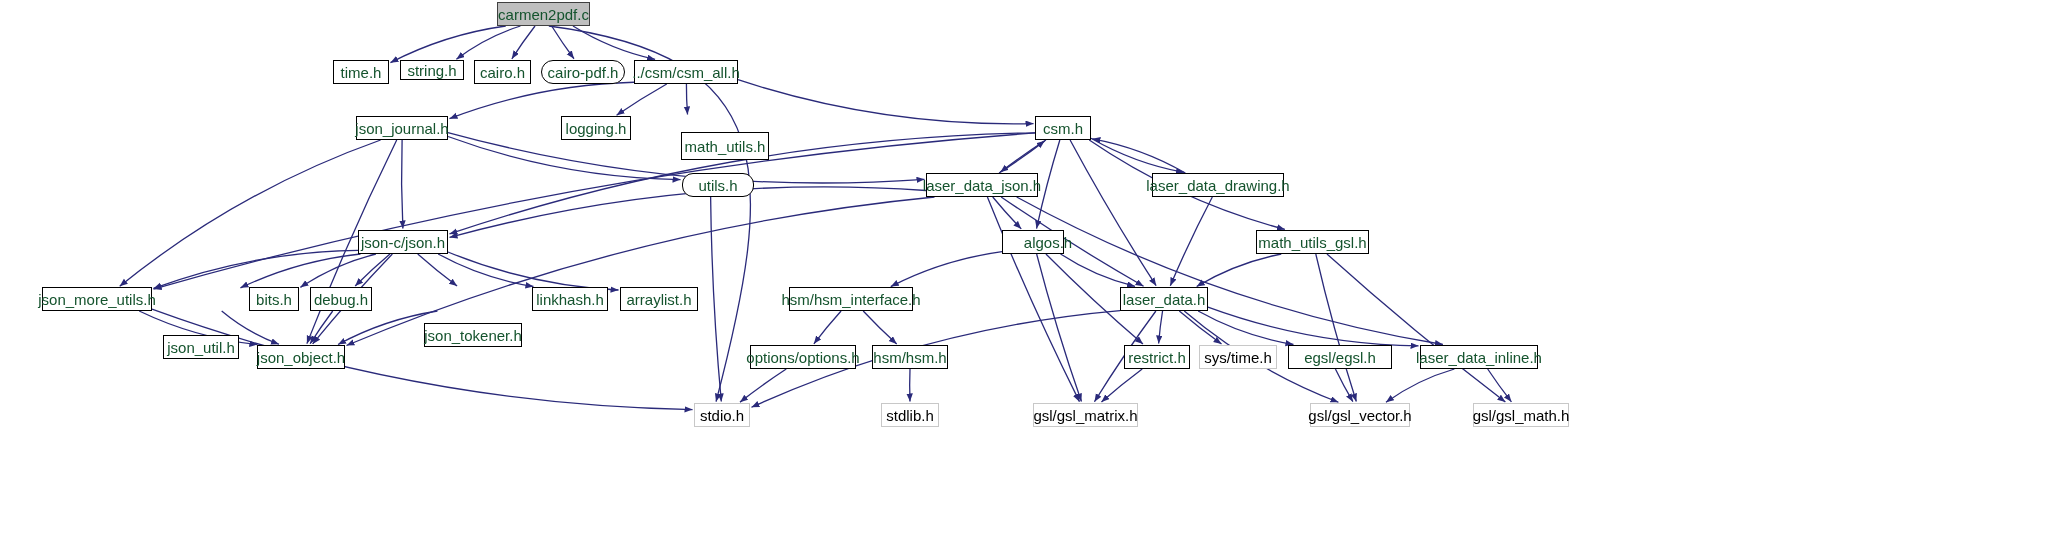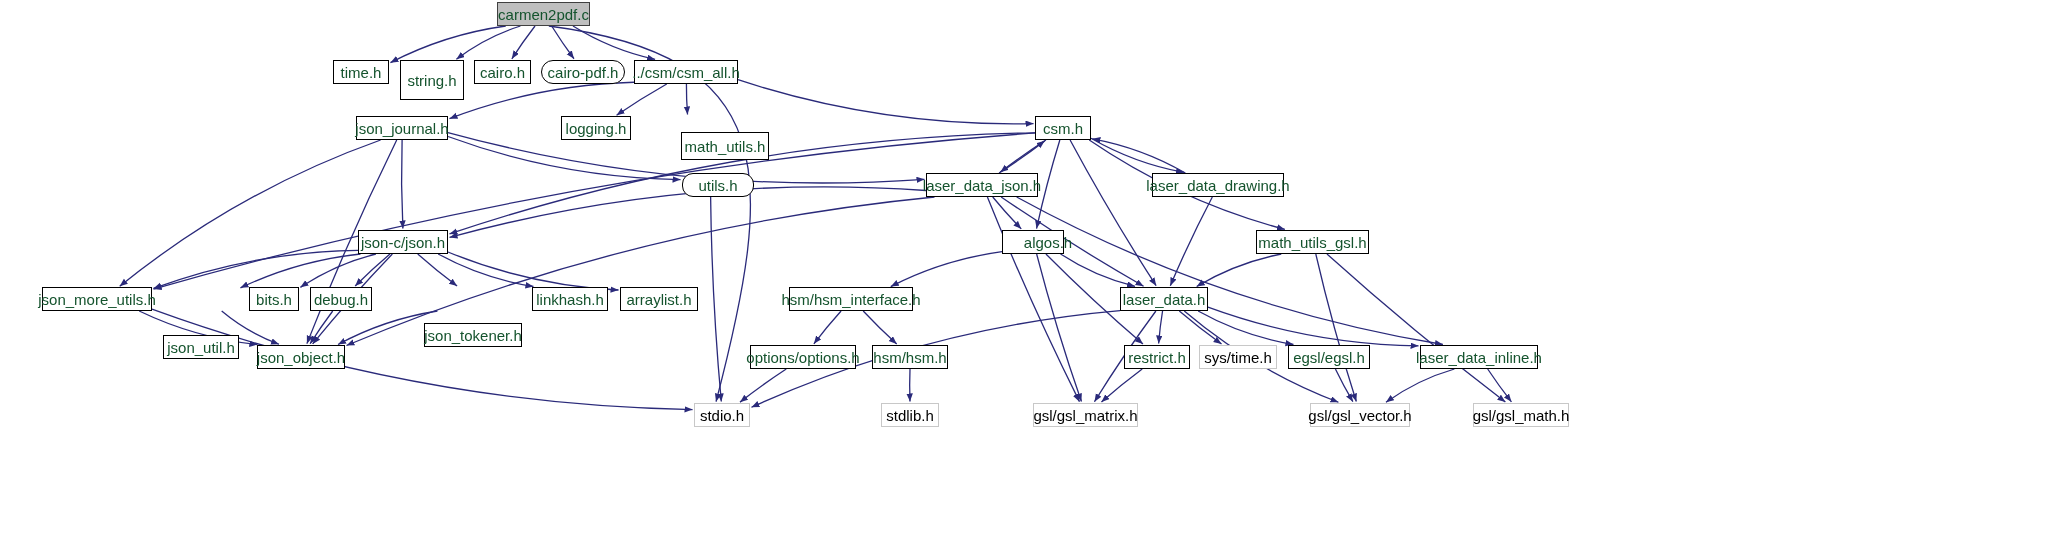--- a/index.html
+++ b/index.html
@@ -92,21 +92,21 @@
         <path d="M1487.6896551724137,369 Q1498.880117640886,385.8849572019461 1511.4305801093585,401.78508681768545" marker-end="url(#ah)"></path>
       </g>
   </svg>
   <div id="nodes">
       <div class="node root" style="left: 497px; top: 2px; width: 93px; height: 24px;">
         <span>carmen2pdf.c</span>
       </div>
       <div class="node" style="left: 333px; top: 60px; width: 56px; height: 24px;">
         <span>time.h</span>
       </div>
-      <div class="node" style="left: 400px; top: 60px; width: 64px; height: 40px;">
+      <div class="node" style="left: 400px; top: 60px; width: 64px; height: 20px;">
         <span>string.h</span>
       </div>
       <div class="node" style="left: 474px; top: 60px; width: 57px; height: 24px;">
         <span>cairo.h</span>
       </div>
       <div class="node" style="left: 541px; top: 60px; width: 84px; height: 24px; border-radius: 12px;">
         <span>cairo-pdf.h</span>
       </div>
       <div class="node" style="left: 634px; top: 60px; width: 104px; height: 24px;">
         <span>../csm/csm_all.h</span>
@@ -176,21 +176,21 @@
       </div>
       <div class="node" style="left: 872px; top: 345px; width: 76px; height: 24px;">
         <span>hsm/hsm.h</span>
       </div>
       <div class="node" style="left: 1124px; top: 345px; width: 66px; height: 24px;">
         <span>restrict.h</span>
       </div>
       <div class="node ext" style="left: 1199px; top: 345px; width: 78px; height: 24px;">
         <span>sys/time.h</span>
       </div>
-      <div class="node" style="left: 1288px; top: 345px; width: 82px; height: 24px;">
+      <div class="node" style="left: 1288px; top: 345px; width: 104px; height: 24px;">
         <span>egsl/egsl.h</span>
       </div>
       <div class="node" style="left: 1420px; top: 345px; width: 118px; height: 24px;">
         <span>laser_data_inline.h</span>
       </div>
       <div class="node ext" style="left: 694px; top: 403px; width: 56px; height: 24px;">
         <span>stdio.h</span>
       </div>
       <div class="node ext" style="left: 881px; top: 403px; width: 58px; height: 24px;">
         <span>stdlib.h</span>

